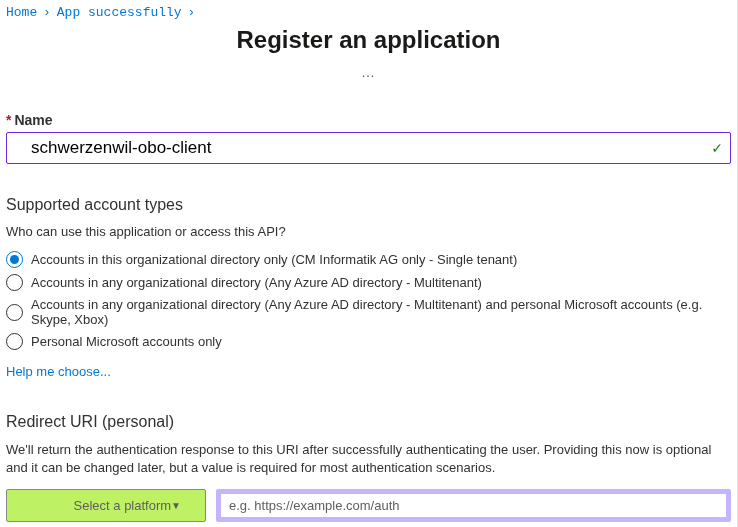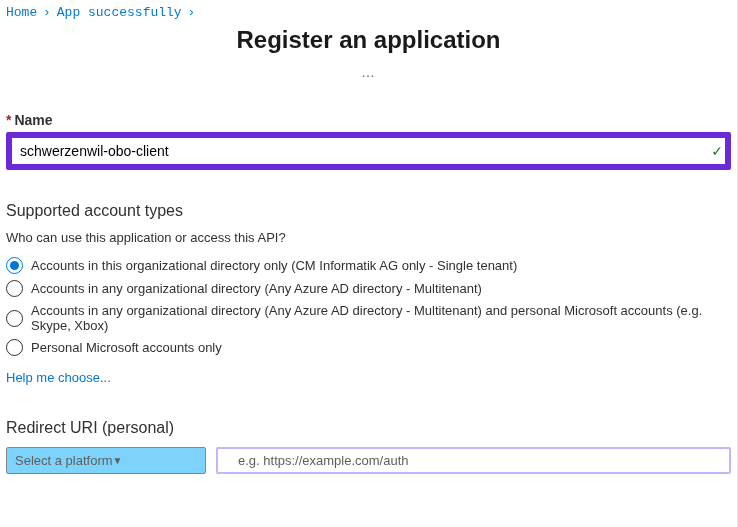--- a/index.html
+++ b/index.html
@@ -67,23 +67,23 @@
       font-size: 12px;
       color: #323130;
       margin-bottom: 10px;
     }
     .text-input-wrap {
       position: relative;
       margin-bottom: 32px;
     }
     .text-input {
       width: 100%;
-      padding: 5px 28px 5px 8px;
-      border: 6px solid #6d28d9;
-      font-size: 14px;
+      padding: 5px 28px 5px 24px;
+      border: 1px solid #6d28d9;
+      font-size: 17px;
       border-radius: 2px;
       outline: none;
       font-family: inherit;
     }
     .input-check {
       position: absolute;
       right: 8px;
       top: 50%;
       transform: translateY(-50%);
       color: #107c10;
@@ -154,36 +154,36 @@
     .redirect-row {
       display: flex;
       gap: 10px;
     }
     .platform-select {
       width: 200px;
       padding: 4px 24px 4px 8px;
       border: 1px solid #8a8886;
       font-size: 13px;
       border-radius: 2px;
-      background: #7dd3fc;
+      background: #bef264;
       position: relative;
       cursor: pointer;
       display: flex;
       align-items: center;
-      justify-content: flex-start;
+      justify-content: flex-end;
       color: #605e5c;
     }
     .chevron {
       font-size: 10px;
       color: #605e5c;
     }
     .uri-input {
       flex: 1;
-      padding: 4px 20px;
-      border: 2px solid #c4b5fd;
+      padding: 4px 8px;
+      border: 5px solid #c4b5fd;
       font-size: 13px;
       border-radius: 2px;
       font-family: inherit;
       outline: none;
     }
     .uri-input::placeholder {
       color: #605e5c;
     }
   </style>
 </head>
@@ -230,20 +230,21 @@
     </div>
     <div class="radio-row">
       <span class="radio-circle"></span>
       <span class="radio-label">Personal Microsoft accounts only</span>
     </div>
   </div>
 
   <a href="#" class="help-link">Help me choose...</a>
 
   <div class="section-heading">Redirect URI (personal)</div>
+  <div class="redirect-desc">We'll return the authentication response to this URI after successfully authenticating the user. Providing this now is optional and it can be changed later, but a value is required for most authentication scenarios.</div>
 
   <div class="redirect-row">
     <div class="platform-select">
       <span>Select a platform</span>
       <span class="chevron">▼</span>
     </div>
     <input type="text" class="uri-input" placeholder="e.g. https://example.com/auth" style="">
   </div>
 </div>
 

